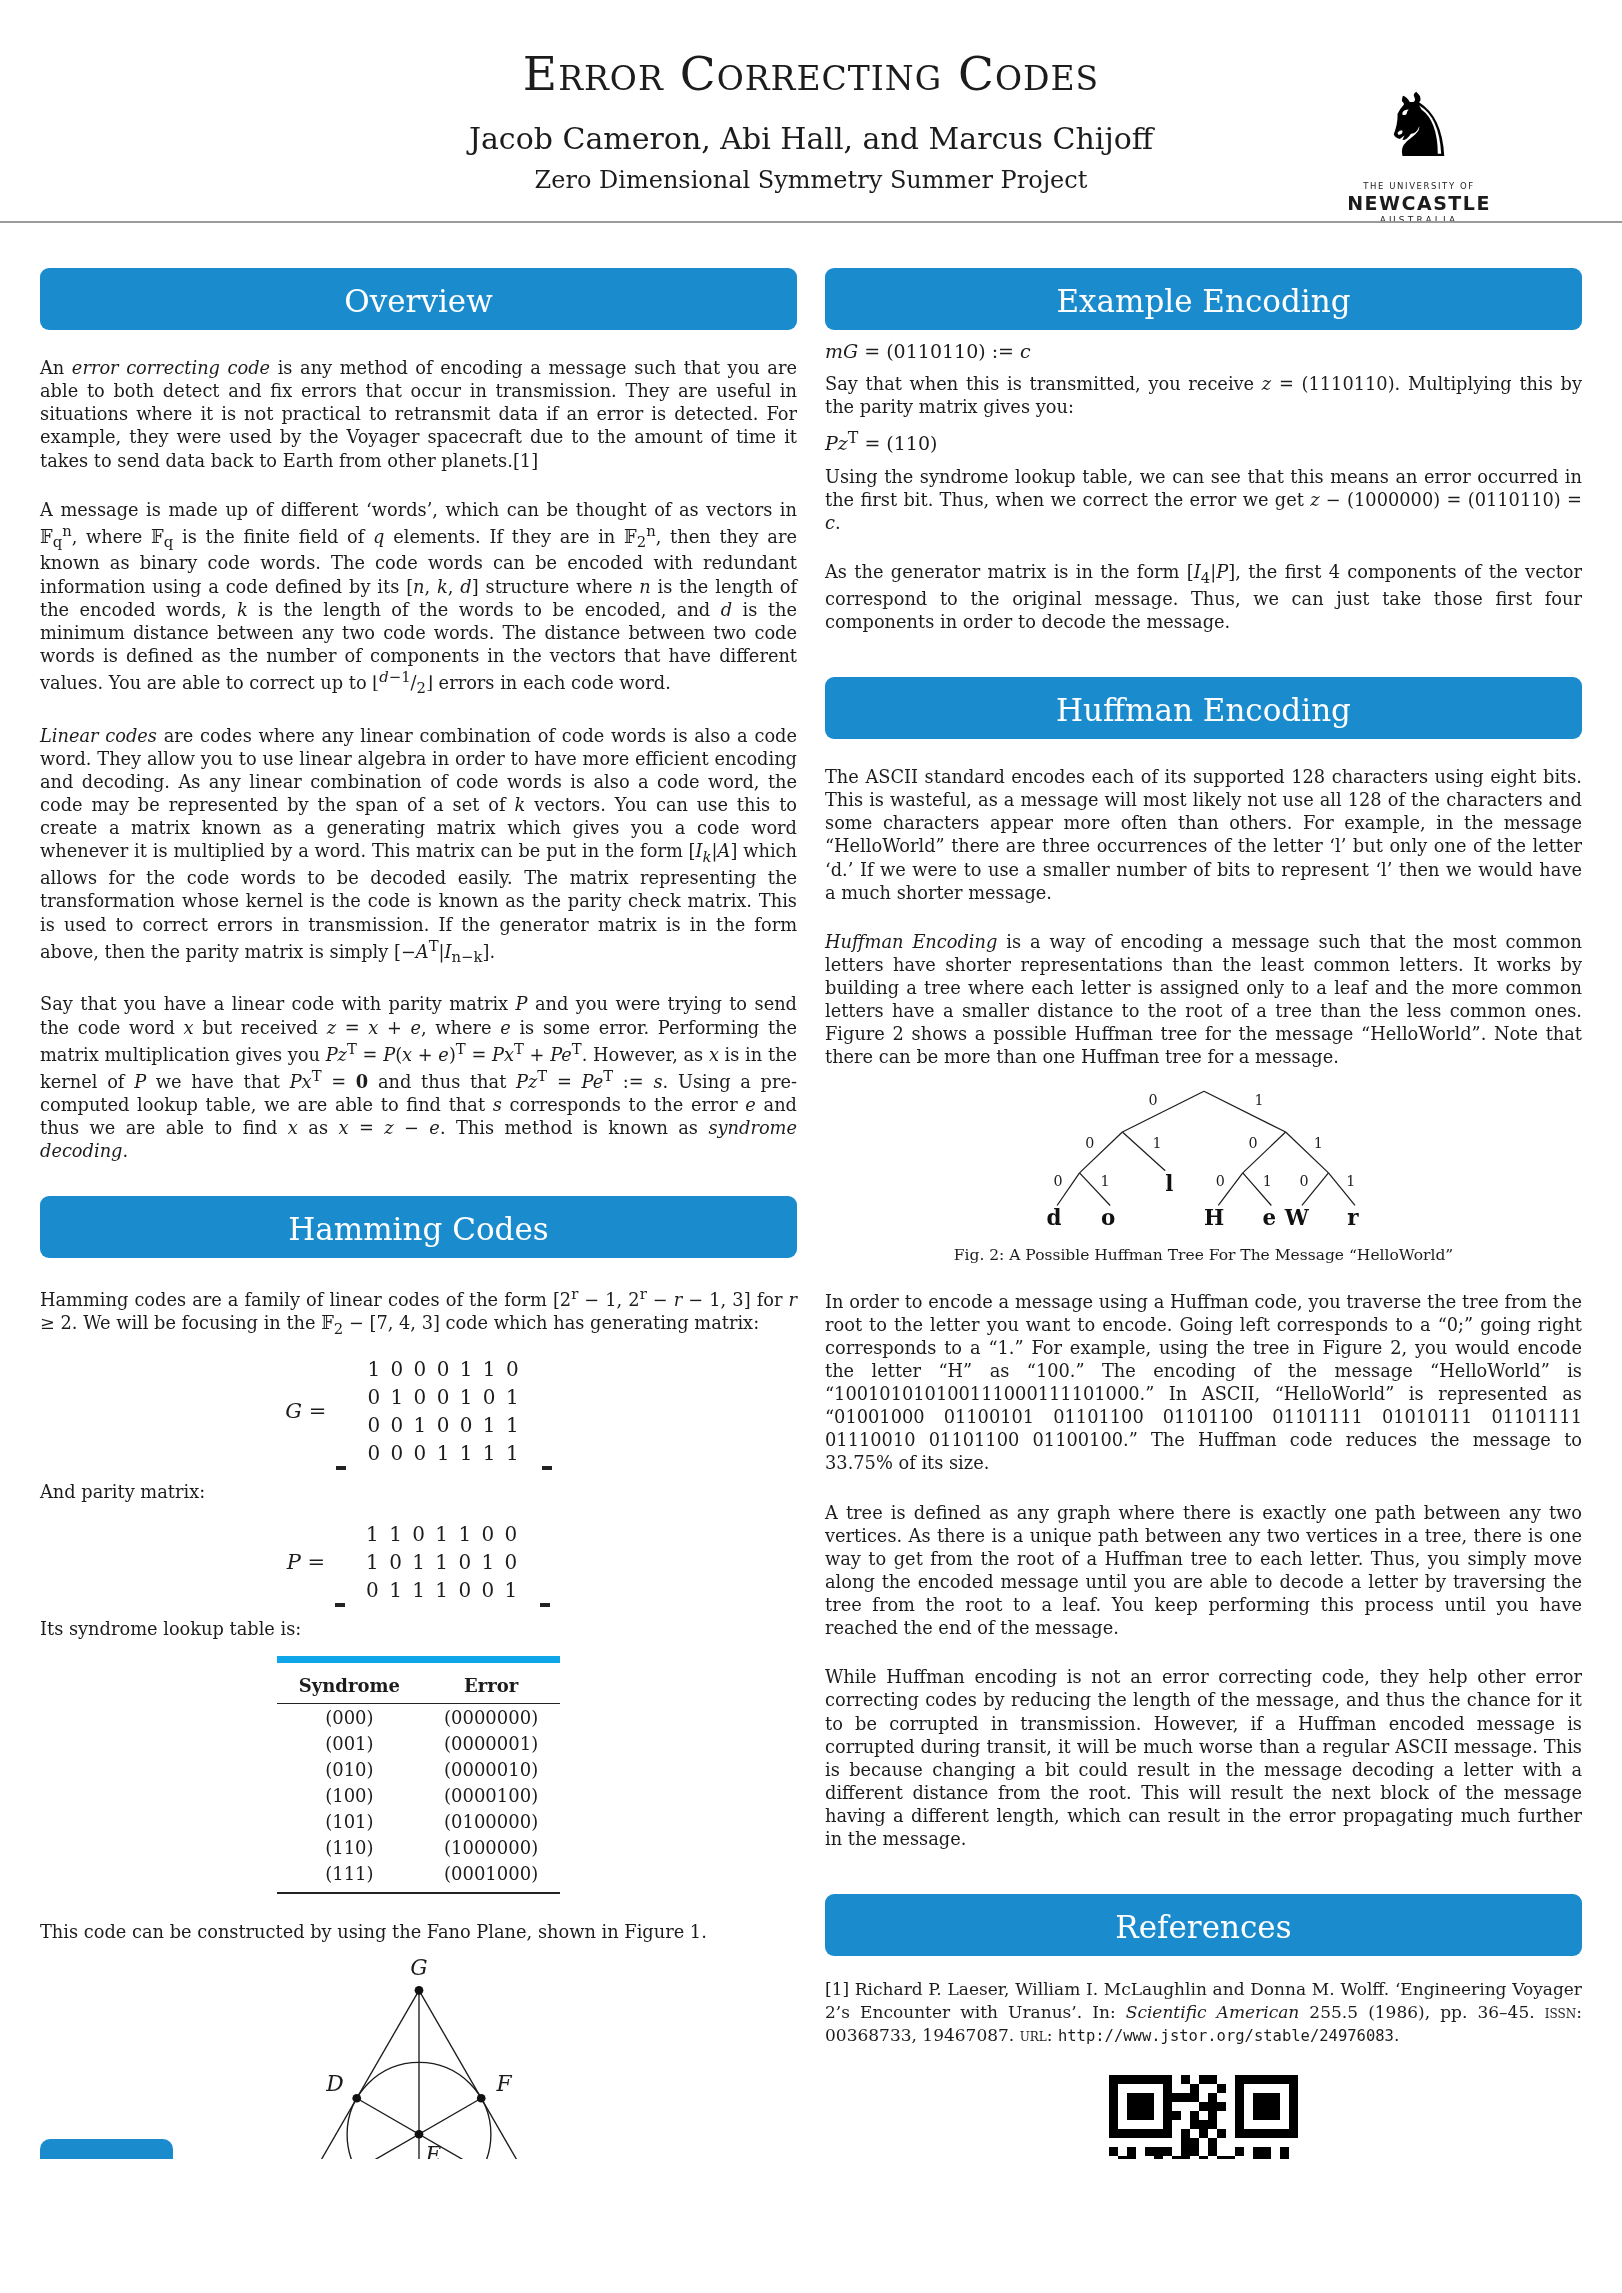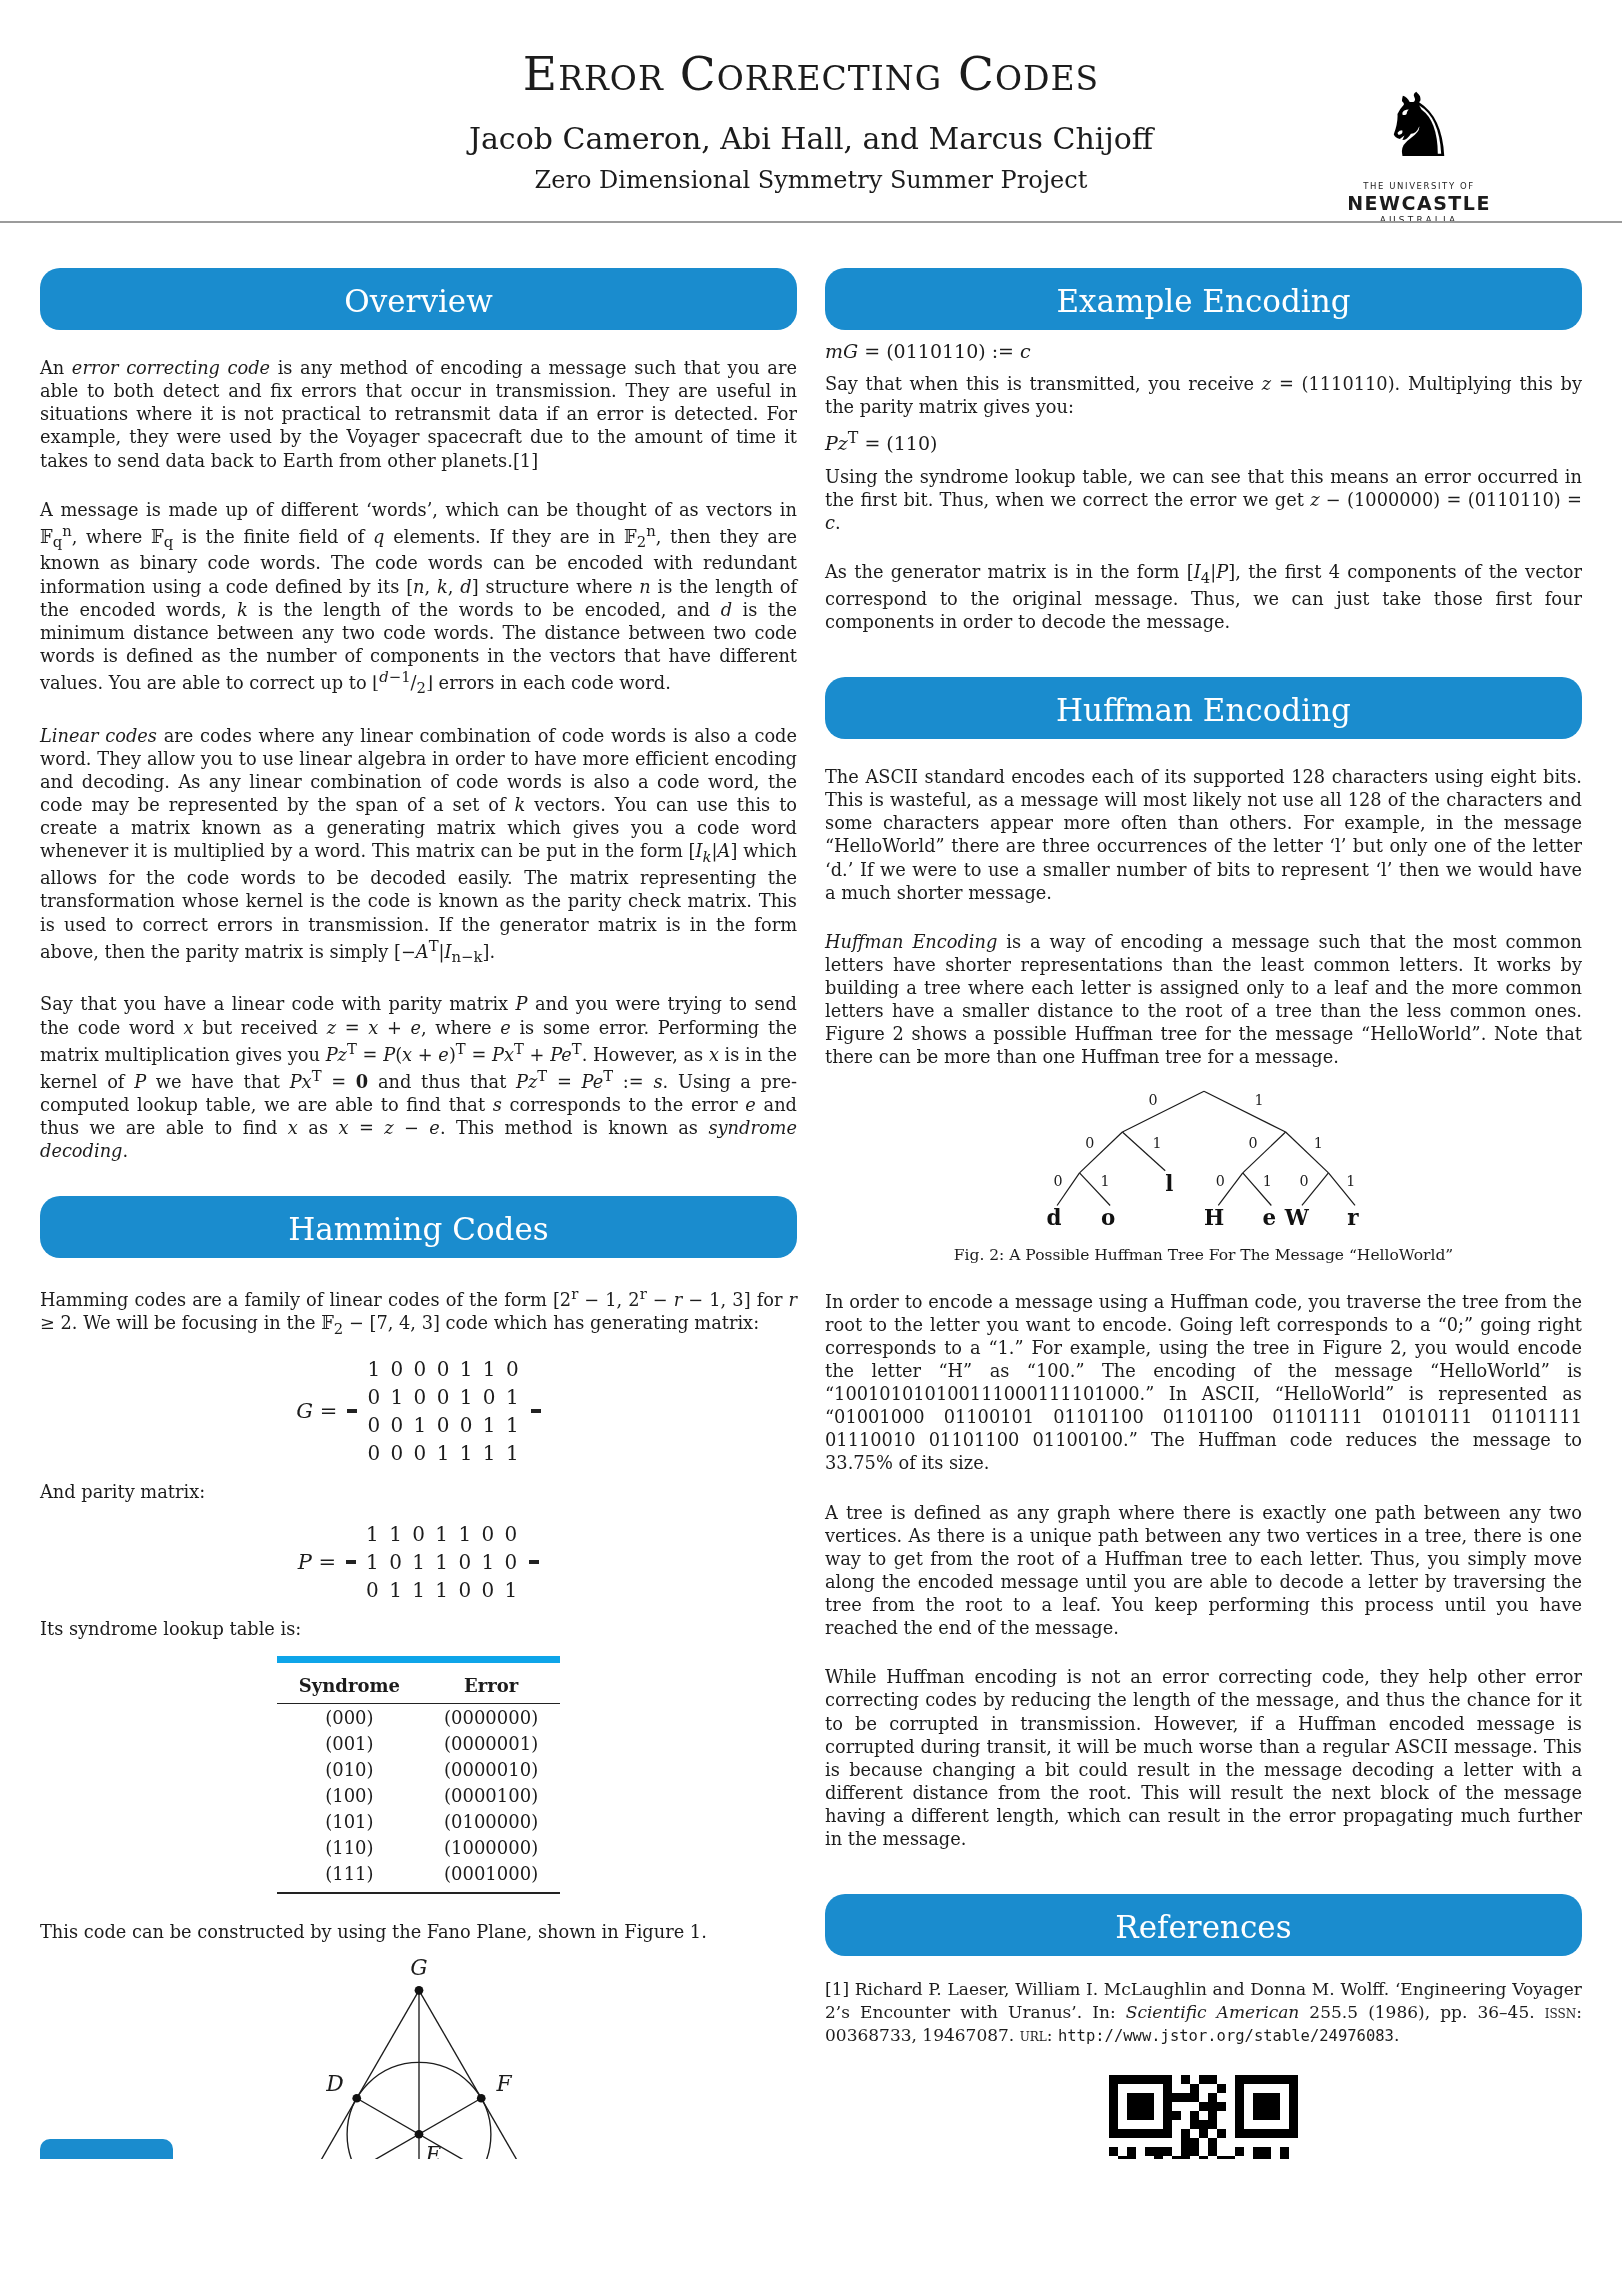--- a/index.html
+++ b/index.html
@@ -18,32 +18,32 @@
   .logo-horse { font-size:88px; line-height:0.95; color:#000; }
   .logo-l1 { font-size:8.5px; letter-spacing:1.6px; margin-top:13px; }
   .logo-l2 { font-size:19px; font-weight:bold; letter-spacing:1.5px; margin-top:1px; }
   .logo-l3 { font-size:9px; letter-spacing:3.2px; margin-top:1px; }
 
   
   .columns { position:absolute; top:268px; left:40px; right:40px; display:flex; gap:28px; }
   .col { width:757px; }
 
   .bar { background:var(--accent,#1a8cce); color:#fff; text-align:center;
-         height:47px; padding-top:15px; font-size:31px; border-radius:20px; }
+         height:47px; padding-top:15px; font-size:31px; border-radius:9px; }
   .bar.mt { margin-top:44px; }
   .bar.mt-h { margin-top:34px; }
 
   .para { font-size:17.8px; line-height:1.3; text-align:justify; margin:26px 0 0; }
   .para.tight { margin-top:10px; }
   .eq { font-size:19px; margin-top:10px; }
 
   
   .eq-row { display:flex; justify-content:center; align-items:center; margin-top:14px; }
   .mlabel { font-size:21px; margin-right:10px; }
-  .matrix { display:inline-flex; align-items:center; }
+  .matrix { display:inline-flex; align-items:flex-end;gap:11px; }
   .br { width:8px; }
   .brl { border-left:2px solid #222; border-top:2px solid #222; border-bottom:2px solid #222; }
   .brr { border-right:2px solid #222; border-top:2px solid #222; border-bottom:2px solid #222; }
   .mrows { padding:3px 10px; text-align:center; font-size:20px; }
   .mrow { line-height:28px; letter-spacing:2px; white-space:pre; }
 
   
   .synd { border-collapse:collapse; margin:16px auto 0; font-size:18px; }
   .synd th { border-top:7px solid #0ea5e9; border-bottom:1.4px solid #222; padding:12px 22px 7px; font-weight:bold; }
   .synd td { padding:2.5px 22px; text-align:center; }

